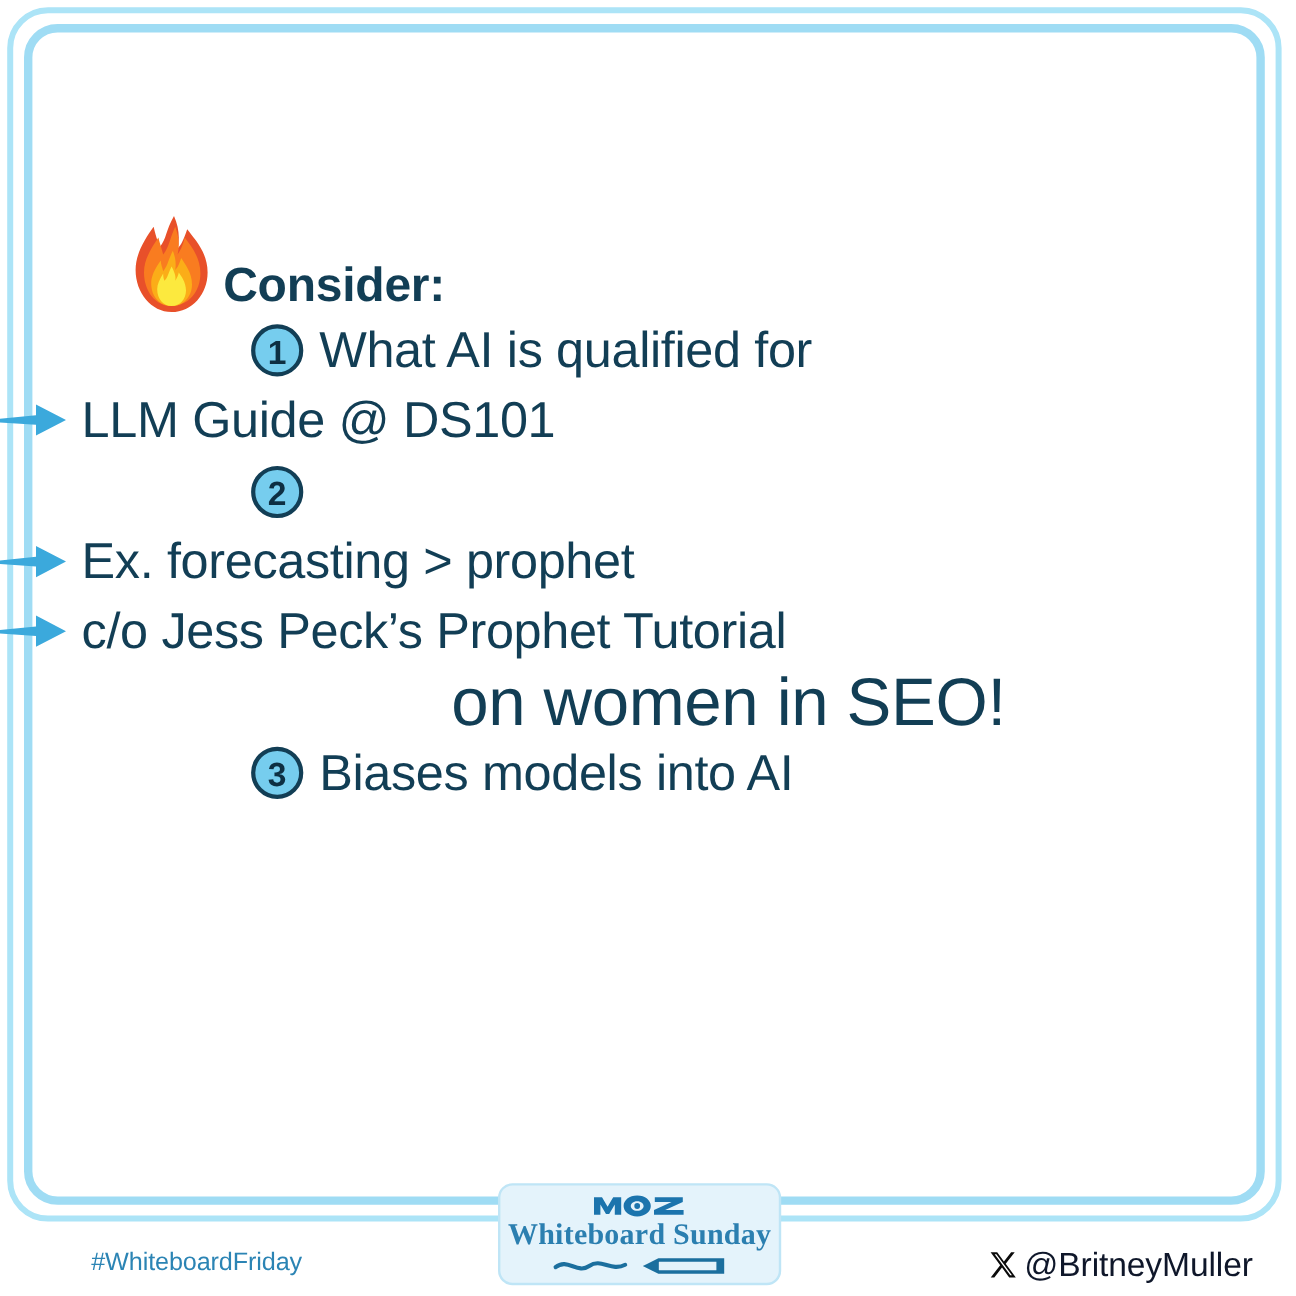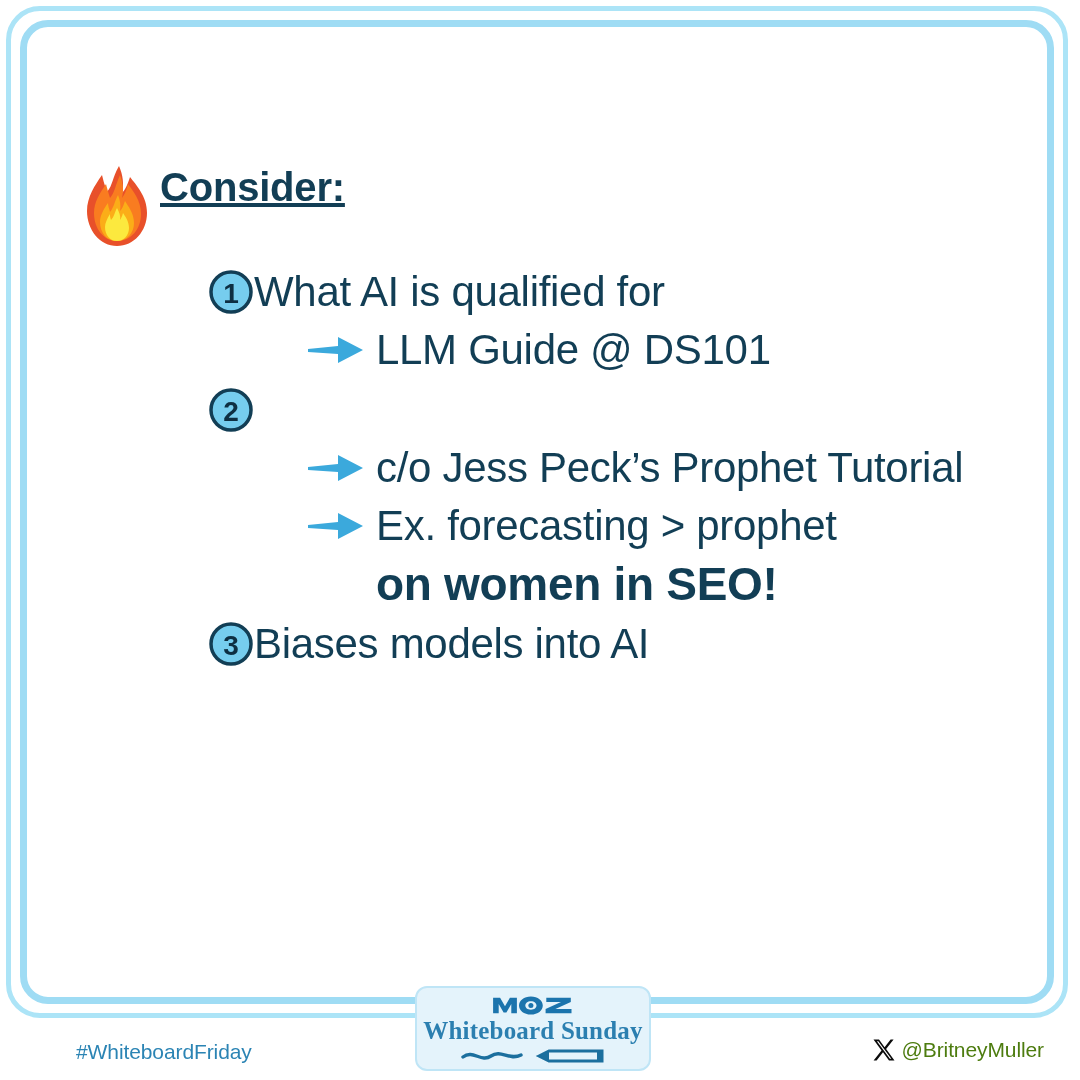--- a/index.html
+++ b/index.html
@@ -49,24 +49,23 @@
   .content {
     position: absolute;
     left: 0;
     top: 165px;
     width: 1080px;
     color: #123e55;
   }
 
   .heading-row {
     display: flex;
-    align-items: flex-start;
-    padding-left: 86px;
+    align-items: flex-end;
+    padding-left: 112px;
     height: 96px;
-    text-decoration: underline;
   }
   .fire-icon {
     width: 62px;
     height: 82px;
     flex: 0 0 auto;
     display: block;
   }
   .heading-text {
     font-size: 40px;
     font-weight: bold;
@@ -86,30 +85,29 @@
     position: relative;
     width: 46px;
     height: 46px;
     flex: 0 0 auto;
   }
   .badge svg { display: block; }
 
   .num-text {
     font-size: 42px;
     font-weight: 400;
-    margin-left: 0;
+    margin-left: 12px;
     color: #123e55;
     white-space: nowrap;
     letter-spacing: -0.3px;
   }
 
   .sub-line {
     display: flex;
     align-items: center;
-    padding-left: 308px;
     height: 58px;
   }
   .arrow-icon {
     width: 56px;
     height: 30px;
     flex: 0 0 auto;
     display: block;
   }
   .sub-text {
     font-size: 42px;
@@ -119,22 +117,22 @@
     white-space: nowrap;
     letter-spacing: -0.3px;
   }
   .cont-line {
     display: flex;
     align-items: center;
     padding-left: 376px;
     height: 58px;
   }
   .cont-text {
-    font-size: 46px;
-    font-weight: 700;
+    font-size: 56px;
+    font-weight: 400;
     color: #123e55;
     white-space: nowrap;
     letter-spacing: -0.3px;
   }
 
   
   .logo-box {
     position: absolute;
     left: 415px;
     top: 986px;
@@ -173,22 +171,22 @@
 
   .handle {
     position: absolute;
     right: 36px;
     top: 1038px;
     display: flex;
     align-items: center;
   }
   .x-logo { display: block; }
   .handle-text {
-    font-size: 21px;
-    color: #4d7c0f;
+    font-size: 28px;
+    color: #0f172a;
     margin-left: 6px;
     letter-spacing: -0.1px;
   }
 </style>
 </head>
 <body>
 
 <div class="slide">
 
   <div class="frame-outer"></div>
@@ -229,28 +227,28 @@
           <circle cx="23" cy="23" r="20" fill="#76cdee" stroke="#123e55" stroke-width="3.5"></circle>
           <text x="23" y="34" text-anchor="middle" font-family="Liberation Sans, sans-serif" font-size="28" font-weight="bold" fill="#0d2f42">2</text>
         </svg>
       </div>
     </div>
 
     <div class="sub-line">
       <svg class="arrow-icon" viewBox="0 0 56 30">
         <path d="M0 14 L30 11 L30 2 L55 15 L30 28 L30 19 L0 17 Z" fill="#3ba9dc"></path>
       </svg>
-      <div class="sub-text">c/o Jess Peck’s Prophet Tutorial</div>
+      <div class="sub-text">Ex. forecasting &gt; prophet</div>
     </div>
 
     <div class="sub-line">
       <svg class="arrow-icon" viewBox="0 0 56 30">
         <path d="M0 14 L30 11 L30 2 L55 15 L30 28 L30 19 L0 17 Z" fill="#3ba9dc"></path>
       </svg>
-      <div class="sub-text">Ex. forecasting &gt; prophet</div>
+      <div class="sub-text">c/o Jess Peck’s Prophet Tutorial</div>
     </div>
 
     <div class="cont-line">
       <div class="cont-text">on women in SEO!</div>
     </div>
 
     <div class="num-line">
       <div class="badge">
         <svg width="46" height="46" viewBox="0 0 46 46">
           <circle cx="23" cy="23" r="20" fill="#76cdee" stroke="#123e55" stroke-width="3.5"></circle>

